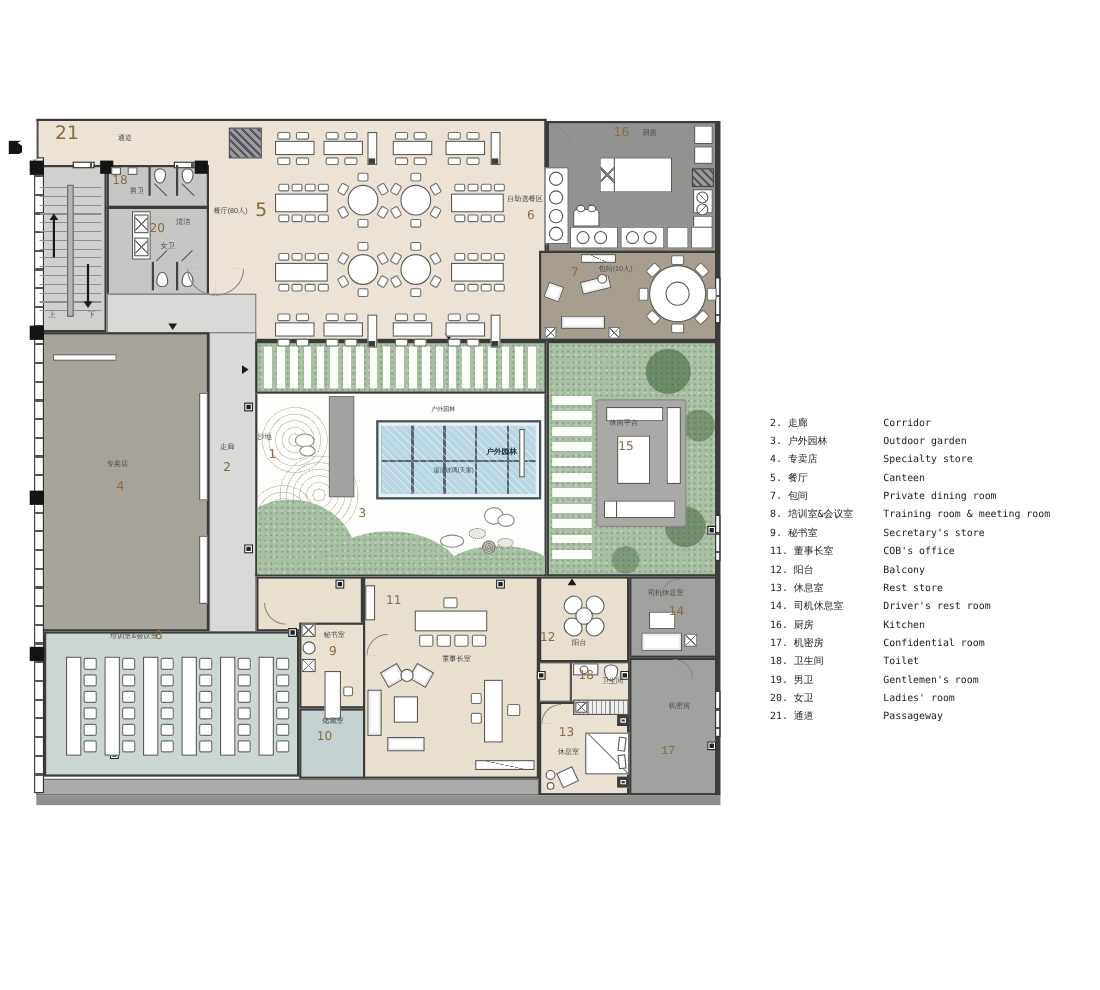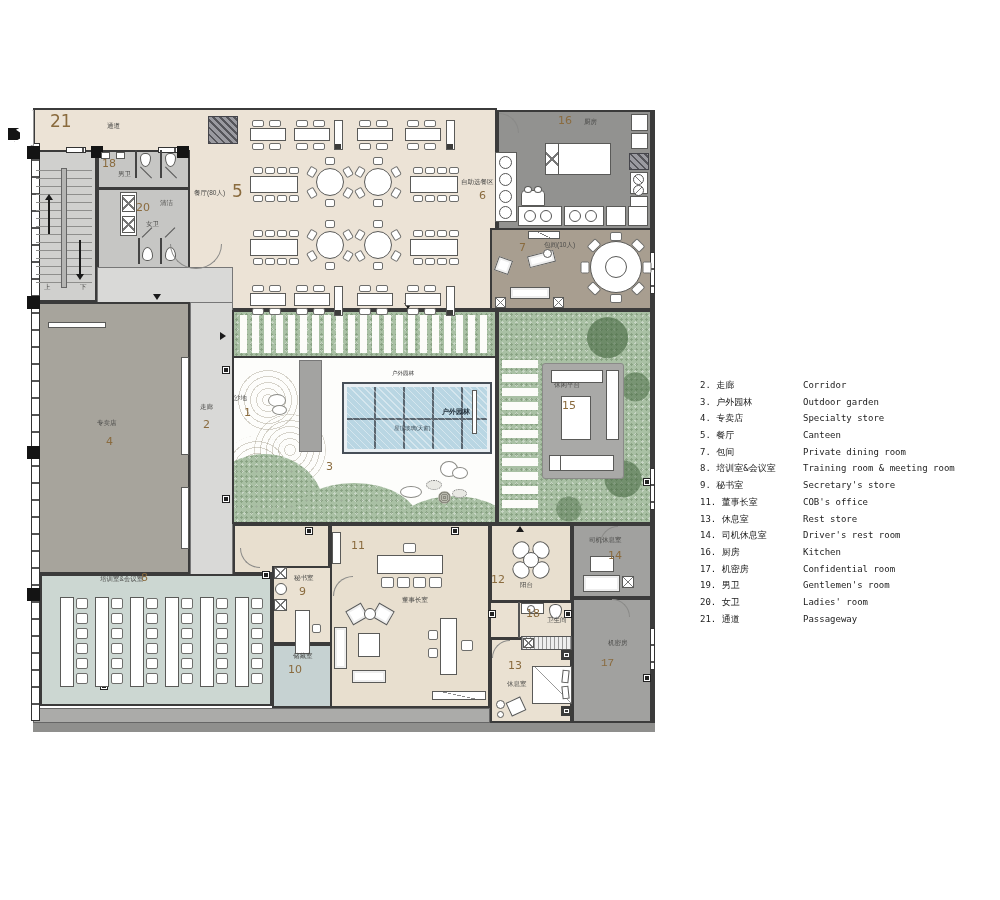--- a/index.html
+++ b/index.html
@@ -474,21 +474,21 @@
       <div class="num" style="left: 491px; top: 574px;">12</div>
       <div class="zh" style="left: 520px; top: 582px;">阳台</div>
       <div class="num" style="left: 508px; top: 660px;">13</div>
       <div class="zh" style="left: 507px; top: 681px;">休息室</div>
       <div class="num" style="left: 608px; top: 550px; text-align: right;">14</div>
       <div class="zh" style="left: 589px; top: 537px;">司机休息室</div>
       <div class="num" style="left: 562px; top: 400px;">15</div>
       <div class="zh" style="left: 554px; top: 382px;">休闲平台</div>
       <div class="num" style="left: 558px; top: 115px;">16</div>
       <div class="zh" style="left: 584px; top: 119px;">厨房</div>
-      <div class="num" style="left: 601px; top: 658px; font-family: Liberation Mono, monospace;">17</div>
+      <div class="num" style="left: 601px; top: 678px; font-family: Liberation Mono, monospace;">17</div>
       <div class="zh" style="left: 608px; top: 640px;">机密房</div>
       <div class="num" style="left: 526px; top: 608px;">18</div>
       <div class="zh" style="left: 547px; top: 617px;">卫生间</div>
       <div class="num" style="left: 102px; top: 158px;">18</div>
       <div class="zh" style="left: 118px; top: 171px;">男卫</div>
       <div class="num" style="left: 136px; top: 202px;">20</div>
       <div class="zh" style="left: 146px; top: 221px;">女卫</div>
       <div class="num" style="left: 50px; top: 113px; font-size: 17px;">21</div>
       <div class="zh" style="left: 107px; top: 123px;">通道</div>
     </div>
@@ -502,22 +502,24 @@
 
   <div id="legend">
       <div class="lg-row"><span>2. 走廊</span><span class="lg-en">Corridor</span></div>
       <div class="lg-row"><span>3. 户外园林</span><span class="lg-en">Outdoor garden</span></div>
       <div class="lg-row"><span>4. 专卖店</span><span class="lg-en">Specialty store</span></div>
       <div class="lg-row"><span>5. 餐厅</span><span class="lg-en">Canteen</span></div>
       <div class="lg-row"><span>7. 包间</span><span class="lg-en">Private dining room</span></div>
       <div class="lg-row"><span>8. 培训室&amp;会议室</span><span class="lg-en">Training room &amp; meeting room</span></div>
       <div class="lg-row"><span>9. 秘书室</span><span class="lg-en">Secretary's store</span></div>
       <div class="lg-row"><span>11. 董事长室</span><span class="lg-en">COB's office</span></div>
+      <div class="lg-row"><span>12. 阳台</span><span class="lg-en">Balcony</span></div>
       <div class="lg-row"><span>13. 休息室</span><span class="lg-en">Rest store</span></div>
       <div class="lg-row"><span>14. 司机休息室</span><span class="lg-en">Driver's rest room</span></div>
       <div class="lg-row"><span>16. 厨房</span><span class="lg-en">Kitchen</span></div>
       <div class="lg-row"><span>17. 机密房</span><span class="lg-en">Confidential room</span></div>
+      <div class="lg-row"><span>18. 卫生间</span><span class="lg-en">Toilet</span></div>
       <div class="lg-row"><span>19. 男卫</span><span class="lg-en">Gentlemen's room</span></div>
       <div class="lg-row"><span>20. 女卫</span><span class="lg-en">Ladies' room</span></div>
       <div class="lg-row"><span>21. 通道</span><span class="lg-en">Passageway</span></div>
     </div>
 
 </div>
 
 </body></html>

